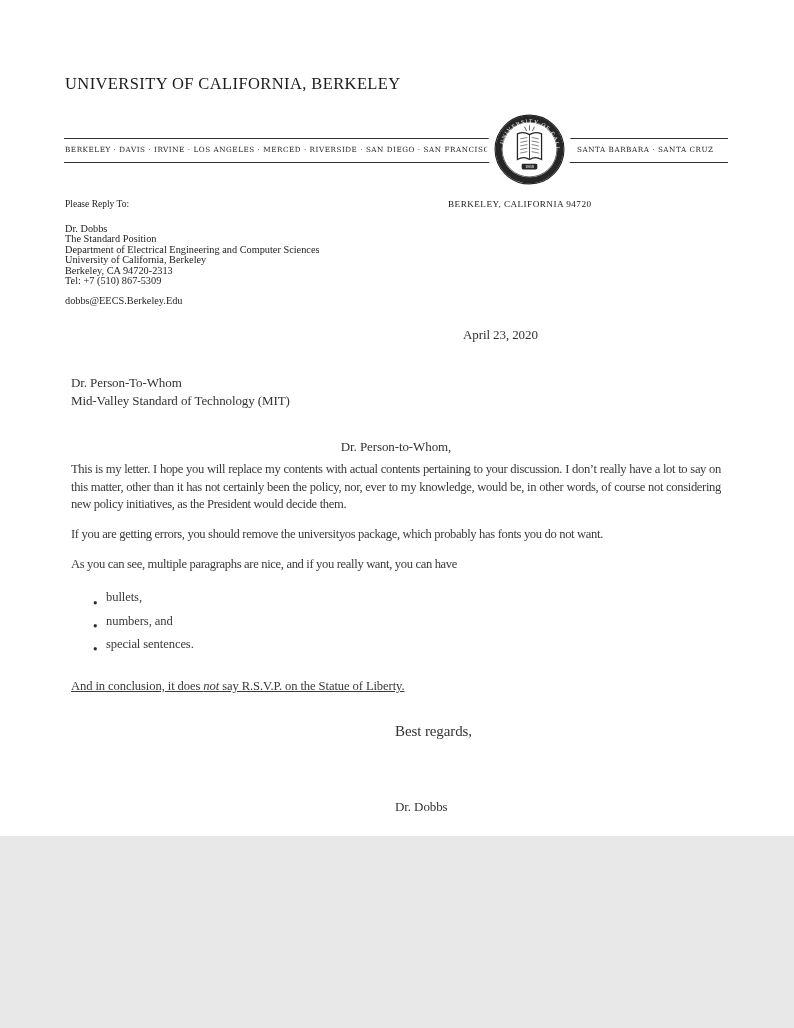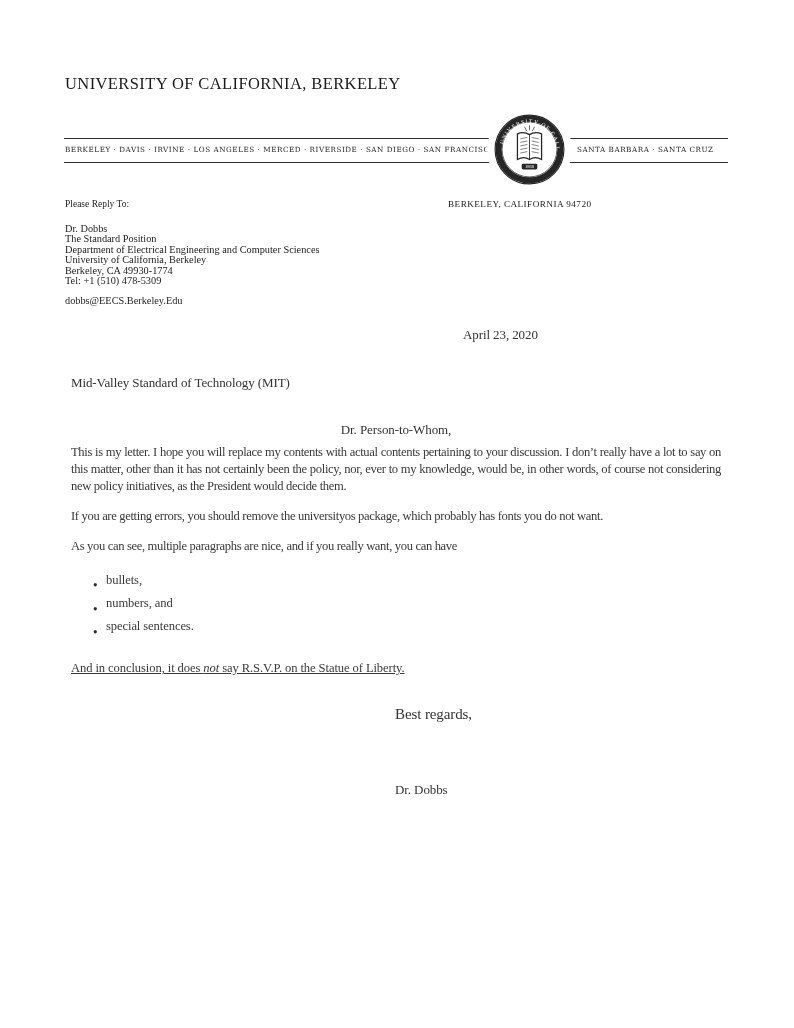--- a/index.html
+++ b/index.html
@@ -1,17 +1,17 @@
 <!DOCTYPE html>
 <html><head>
 <meta charset="utf-8">
 <style>
   html,body { margin:0; padding:0; background:#e8e8e8; }
   .page {
-    position:relative; width:794px; height:1028px; margin:0 auto;
+    position:relative; width:794px; height:836px; margin:0 auto;
     background:#ffffff; overflow:hidden;
     font-family:"Liberation Serif", serif; color:#1c1c1c;
   }
 
   
   .uni-title {
     position:absolute; left:65px; top:74px;
     font-size:16.5px; letter-spacing:.4px; color:#1b1b1b;
     font-family:"Liberation Serif", serif;
   }
@@ -109,29 +109,30 @@
   </div>
 
   <div class="reply-label">Please Reply To:</div>
   <div class="reply-location">BERKELEY, CALIFORNIA 94720</div>
 
   <div class="sender-block">
     <div>Dr. Dobbs</div>
     <div>The Standard Position</div>
     <div>Department of Electrical Engineering and Computer Sciences</div>
     <div>University of California, Berkeley</div>
-    <div>Berkeley, CA 49930-1774</div>
-    <div>Tel: +1 (510) 478-5309</div>
+    <div>Berkeley, CA 94720-2313</div>
+    <div>Tel: +7 (510) 867-5309</div>
   </div>
   <div class="sender-email">dobbs@EECS.Berkeley.Edu</div>
 
   <div class="letter-content">
     <div class="date-line">April 23, 2020</div>
 
     <div class="recipient-block">
+      <div>Dr. Person-To-Whom</div>
       <div>Mid-Valley Standard of Technology (MIT)</div>
     </div>
 
     <div class="salutation">Dr. Person-to-Whom,</div>
 
     <p class="para">This is my letter. I hope you will replace my contents with actual contents pertaining to your discussion. I don’t really have a lot to say on this matter, other than it has not certainly been the policy, nor, ever to my knowledge, would be, in other words, of course not considering new policy initiatives, as the President would decide them.</p>
     <p class="para">If you are getting errors, you should remove the universityos package, which probably has fonts you do not want.</p>
     <p class="para">As you can see, multiple paragraphs are nice, and if you really want, you can have</p>
 
     <ul class="bullet-list">

